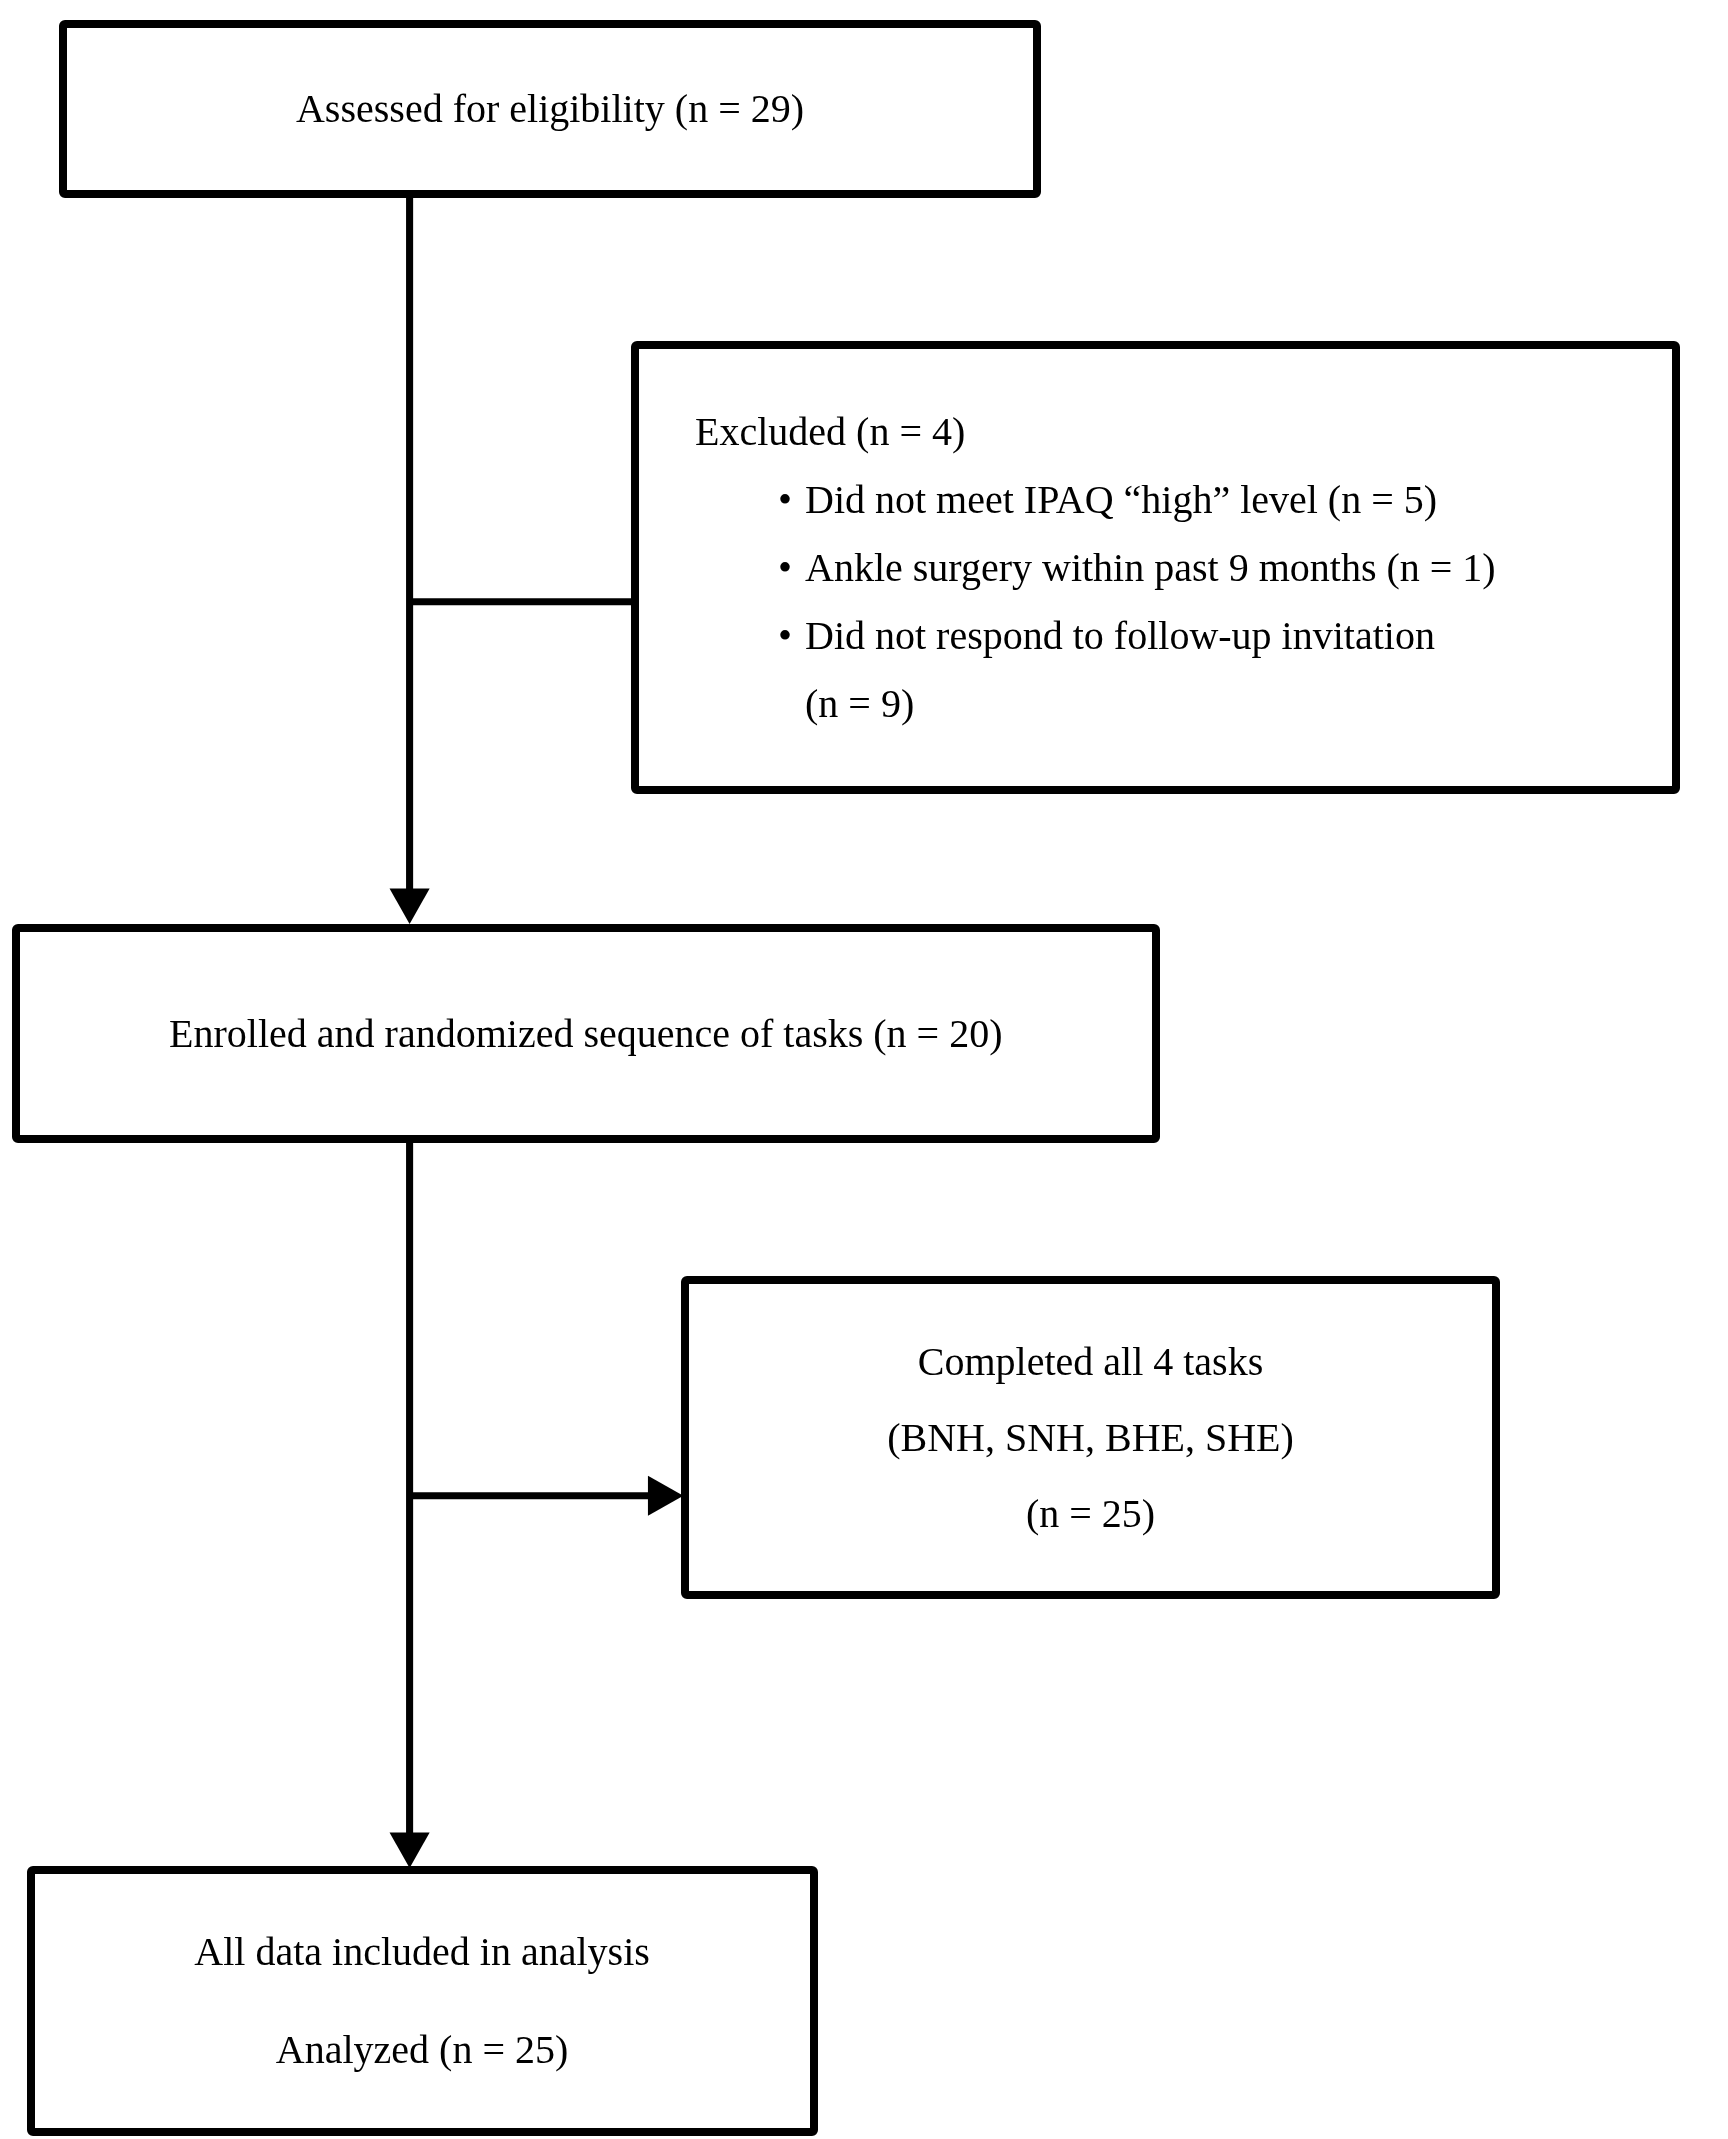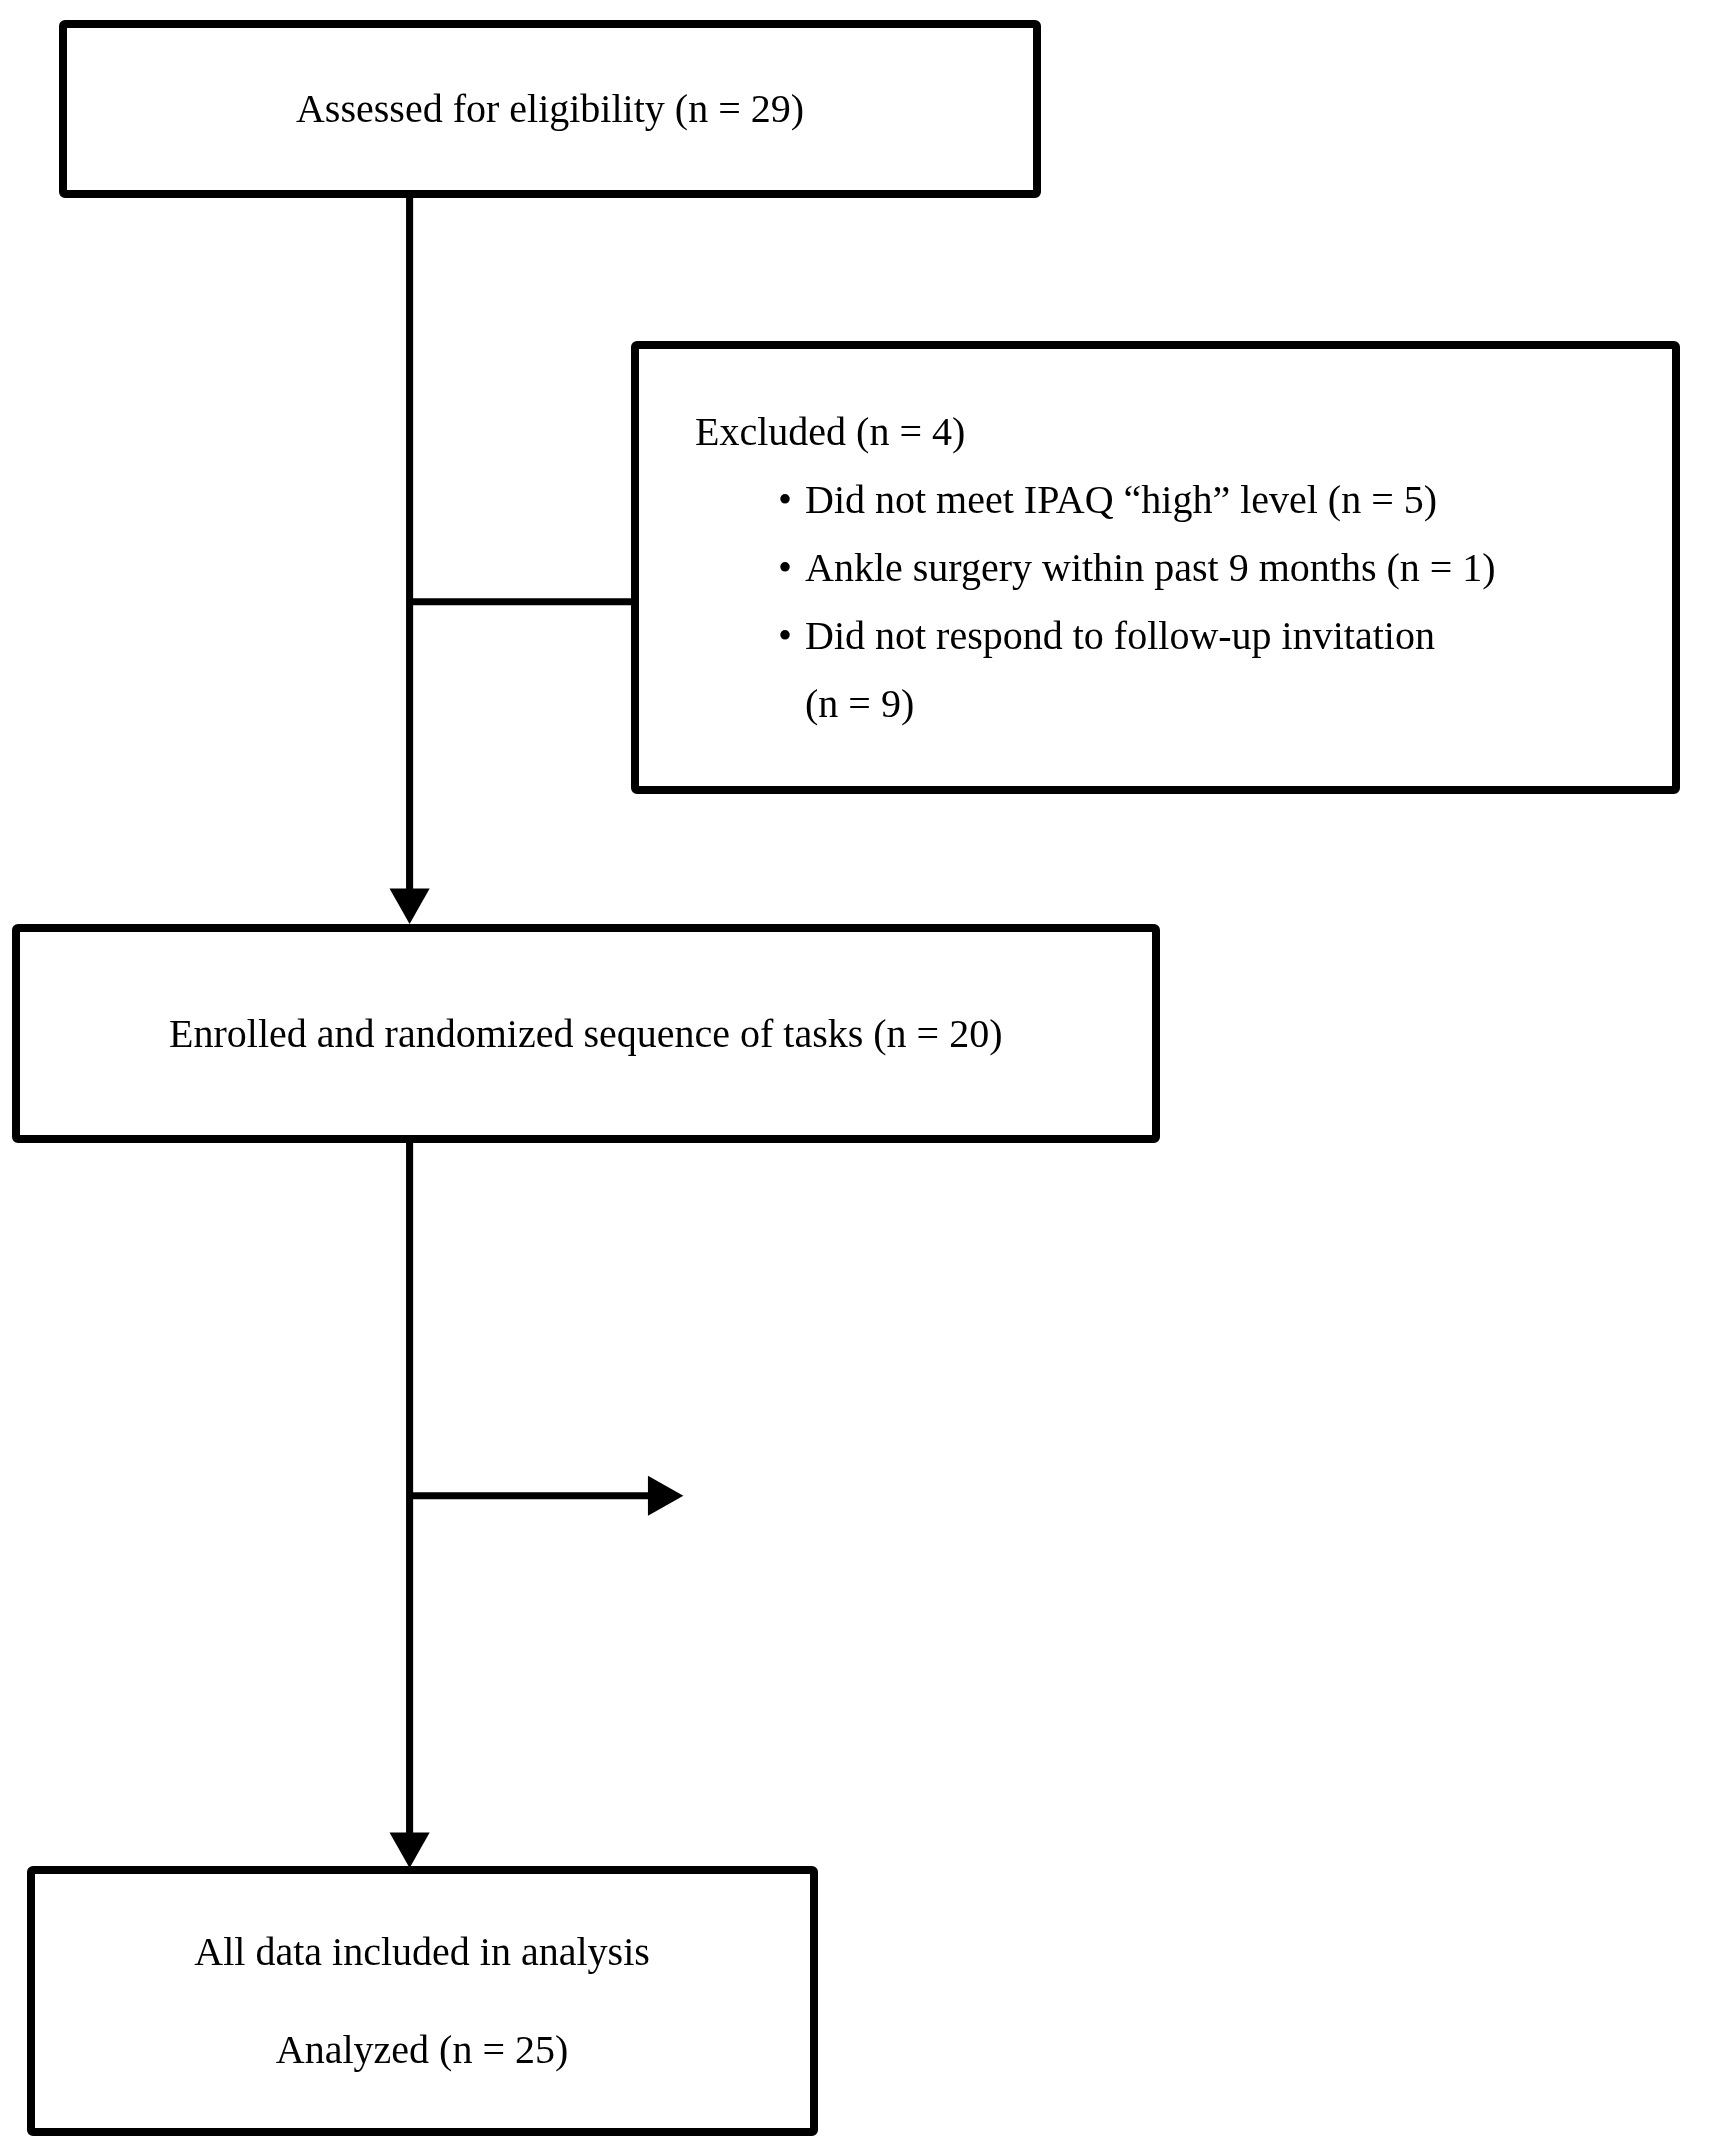--- a/index.html
+++ b/index.html
@@ -126,20 +126,25 @@
       <span class="bullet-dot">•</span>
       <span class="bullet-text">Did not respond to follow-up invitation
 (n = 9)</span>
     </div>
   </div>
 
   <div class="box box-enrolled">
     <div>Enrolled and randomized sequence of tasks (n = 20)</div>
   </div>
 
+  <div class="box box-completed">
+    <div>Completed all 4 tasks</div>
+    <div>(BNH, SNH, BHE, SHE)</div>
+    <div>(n = 25)</div>
+  </div>
 
   <div class="box box-analyzed">
     <div>All data included in analysis</div>
     <div>Analyzed (n = 25)</div>
   </div>
 
 </div>
 
 
 </body></html>

